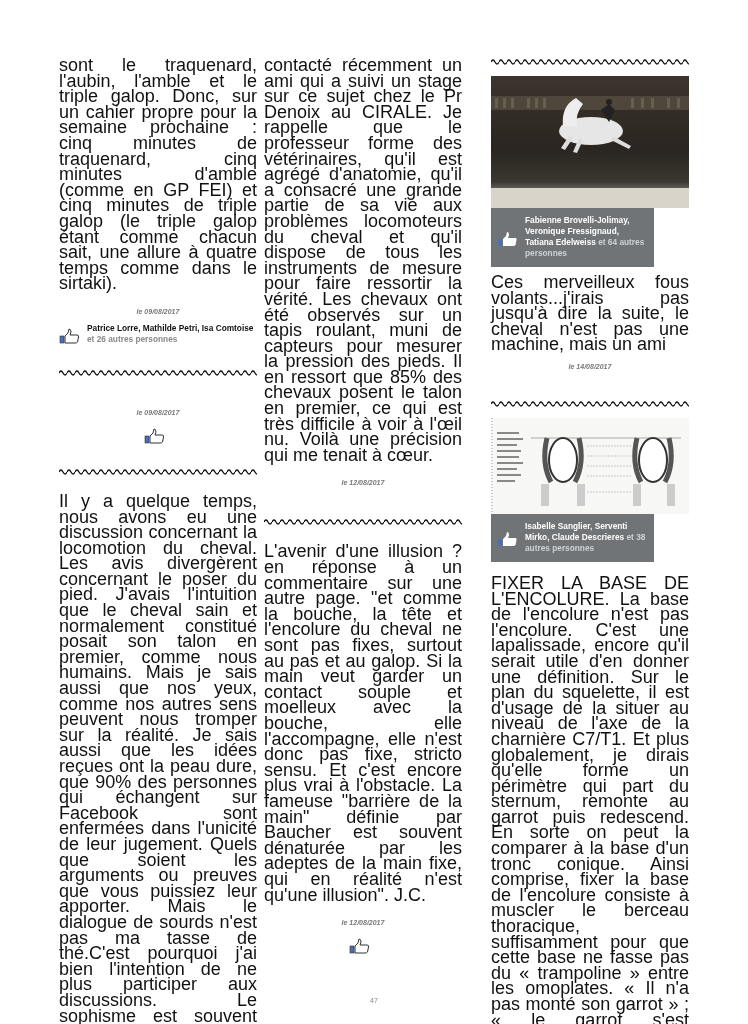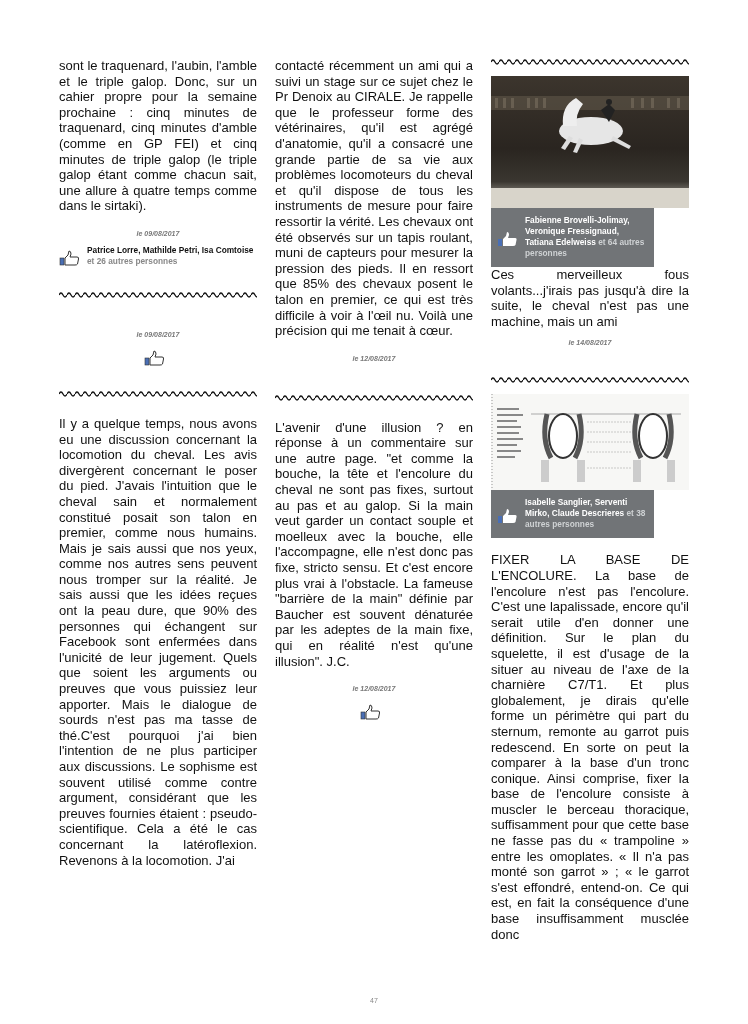--- a/index.html
+++ b/index.html
@@ -1,22 +1,22 @@
 <!DOCTYPE html>
 <html><head>
 <meta charset="utf-8">
 <style>
   html, body { margin: 0; padding: 0; background: #ffffff; }
   body { width: 748px; height: 1024px; position: relative; overflow: hidden;
          font-family: "Liberation Sans", sans-serif; color: #111; }
   .col { position: absolute; top: 58px; width: 198px; }
   .col1 { left: 59px; }
-  .col2 { left: 275px; }
+  .col2 { left: 264px; }
   .col3 { left: 491px; }
-  .txt { font-size: 13px; line-height: 15.6px; text-align: justify; margin: 0; }
+  .txt { font-size: 18px; line-height: 15.6px; text-align: justify; margin: 0; }
   .date { font-size: 7px; font-style: italic; font-weight: bold; color: #777; text-align: center; margin: 10px 0 8px; }
   .likes { display: flex; align-items: center; margin: 0 0 0 0; justify-content: center; }
   .like-icon { width: 22px; height: 16px; flex: 0 0 22px; margin-right: 6px; margin-top: 4px; }
   .like-text { font-size: 8.3px; line-height: 11px; }
   .like-text b { color: #111; }
   .like-text .rest { color: #888; font-weight: bold; }
   .wave { height: 8px; margin: 26px 0 14px; width: 198px; }
   .photo-card { background: #717477; width: 163px; }
   .photo { width: 198px; display: block; }
   .photo-likes { display: flex; align-items: center; padding: 7px 6px 8px 6px; }
@@ -123,21 +123,21 @@
       <path d="M110 34 L118 28 L124 34 L118 46 Z" fill="#222"></path>
       <circle cx="118" cy="26" r="3" fill="#222"></circle>
     </svg>
     <div class="photo-likes">
       <svg class="like-icon">
           <use href="#thumbw"></use>
         </svg>
       <div class="like-text"><b>Fabienne Brovelli-Jolimay, Veronique Fressignaud, Tatiana Edelweiss</b><span class="rest"> et 64 autres personnes</span></div>
     </div>
   </div>
-  <p class="txt" style="margin-top:0">Ces merveilleux fous volants...j'irais pas jusqu'à dire la suite, le cheval n'est pas une machine, mais un ami</p>
+  <p class="txt" style="margin-top:8px">Ces merveilleux fous volants...j'irais pas jusqu'à dire la suite, le cheval n'est pas une machine, mais un ami</p>
   <div class="date" style="margin-top:10px">le 14/08/2017</div>
   <svg class="wave" style="margin-top:22px;margin-bottom:6px">
       <rect width="198" height="8" fill="url(#wavepat)"></rect>
     </svg>
 
   <div class="photo-card">
     <svg class="photo" height="96" viewBox="0 0 198 96">
       <rect width="198" height="96" fill="#f7f7f5"></rect>
       <line x1="1" y1="0" x2="1" y2="96" stroke="#999" stroke-dasharray="1,2"></line>
       <g fill="#888">

